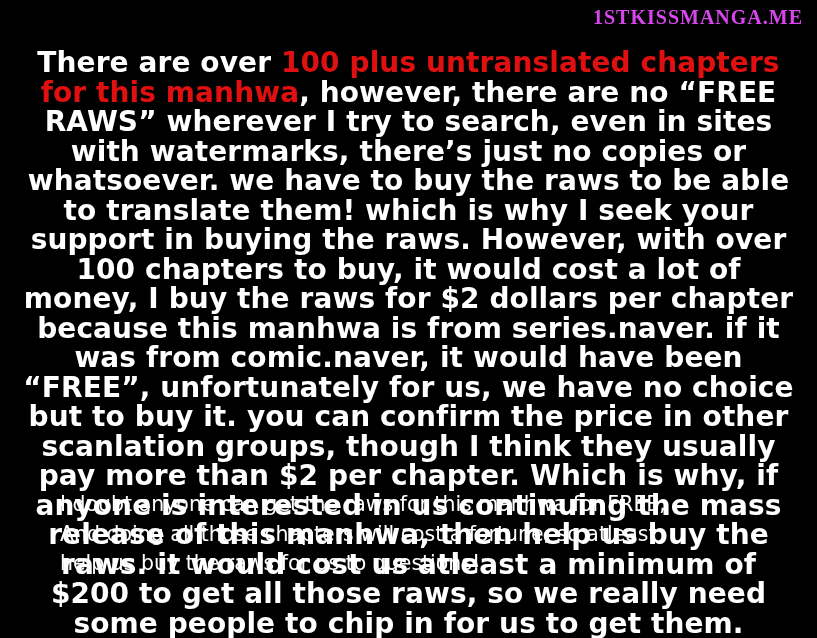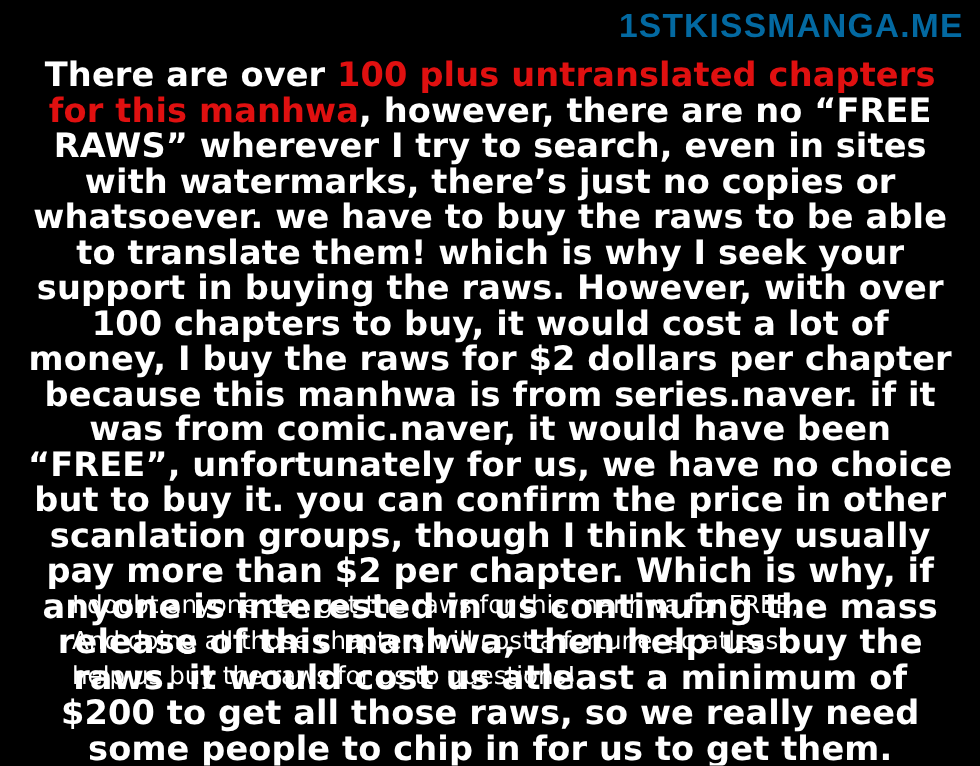--- a/index.html
+++ b/index.html
@@ -17,23 +17,23 @@
     position: relative;
     width: 817px;
     height: 638px;
     background: #000000;
     box-sizing: border-box;
   }
   .watermark {
     position: absolute;
     top: 6px;
     right: 14px;
-    color: #0369a1;
-    font-family: Liberation Sans, sans-serif;
-    font-size: 28px;
+    color: #d946ef;
+    font-family: Liberation Serif, serif;
+    font-size: 20px;
     font-weight: bold;
     letter-spacing: 1px;
     white-space: nowrap;
   }
   .body-block {
     position: absolute;
     top: 48px;
     left: 22px;
     width: 773px;
     text-align: center;

